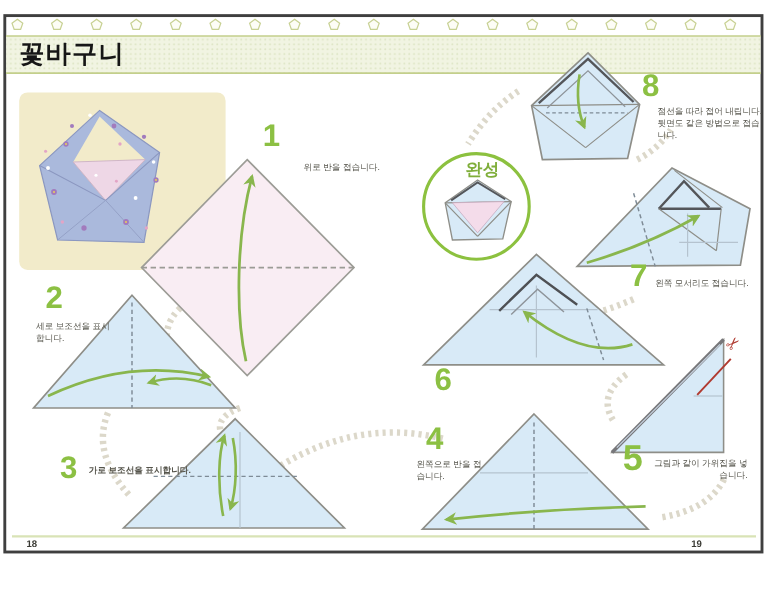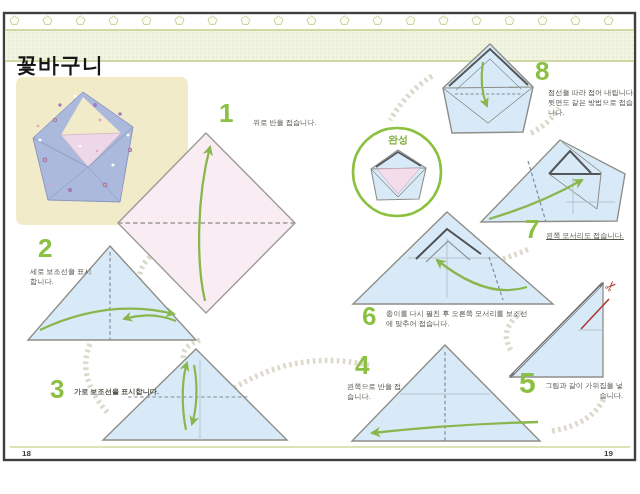--- a/index.html
+++ b/index.html
@@ -1,24 +1,24 @@
 <!DOCTYPE html>
 <html><head>
 <meta charset="utf-8">
 <style>
   html,body{margin:0;padding:0;background:#fff;}
   #canvas{position:relative;width:640px;height:494px;background:#fff;overflow:hidden;
           font-family:"Liberation Sans","DejaVu Sans",sans-serif;}
   #canvas svg{position:absolute;left:0;top:0;}
   .abs{position:absolute;}
-  .page-title{font-size:21px;font-weight:800;color:#161616;letter-spacing:1px;margin-top:20px;}
+  .page-title{font-size:21px;font-weight:800;color:#161616;letter-spacing:1px;}
   .step-num{font-weight:800;color:#8cc043;font-size:26px;line-height:1;}
   .step-num.big{font-size:30px;}
   .caption{font-size:7.2px;color:#55544b;line-height:1.4;letter-spacing:0;}
-  .badge-label{font-size:10px;font-weight:700;color:#7fae3a;}
+  .badge-label{font-size:14px;font-weight:700;color:#7fae3a;}
   .page-num{font-size:8px;font-weight:700;color:#3a3a34;}
   .scissors{font-size:14px;color:#b03a30;transform:rotate(-45deg);line-height:1;}
 </style>
 </head>
 <body>
 
 <div id="canvas">
 
 <svg width="640" height="494" viewBox="0 0 640 494">
   <defs>
@@ -183,42 +183,41 @@
     <path d="M 456 90 L 490 59 L 521 89" fill="none" stroke="#8e949a" stroke-width="1"></path>
     <line x1="455" y1="94" x2="523" y2="94" stroke="#7e8b96" stroke-width="1.1" stroke-dasharray="3 2.2"></line>
     <path d="M 443 88 L 488 123 M 533 87 L 488 123" fill="none" stroke="#8e8e88" stroke-width="1"></path>
     <path d="M 483 62 C 480 80 482 94 487 106" fill="none" stroke="#89b64d" stroke-width="2.2" marker-end="url(#ah)"></path>
   </g>
 </svg>
 
   <div class="abs page-title" style="left:16px;top:31px;">꽃바구니</div>
 
   <div class="abs step-num" style="left:219px;top:100px;">1</div>
-  <div class="abs caption" style="left:253px;top:118px;width:95px;">위로 반을 접습니다.</div>
+  <div class="abs caption" style="left:253px;top:135px;width:95px;">위로 반을 접습니다.</div>
 
   <div class="abs step-num" style="left:38px;top:235px;">2</div>
   <div class="abs caption" style="left:30px;top:267px;width:62px;">세로 보조선을 표시합니다.</div>
 
   <div class="abs step-num" style="left:50px;top:376px;">3</div>
   <div class="abs caption" style="left:74px;top:387px;width:112px;font-weight:bold;">가로 보조선을 표시합니다.</div>
 
   <div class="abs step-num" style="left:355px;top:352px;">4</div>
   <div class="abs caption" style="left:347px;top:382px;width:58px;">왼쪽으로 반을 접습니다.</div>
 
   <div class="abs step-num big" style="left:519px;top:368px;">5</div>
   <div class="abs caption" style="left:543px;top:381px;width:80px;text-align:right;">그림과 같이 가위집을 넣습니다.</div>
   <div class="abs scissors" style="left:605px;top:279px;">✂</div>
 
   <div class="abs step-num" style="left:362px;top:303px;">6</div>
-  <div class="abs caption" style="left:386px;top:309px;width:142px;">종이를 다시 펼친 후 오른쪽 모서리를 보조선에 맞추어 접습니다.</div>
 
   <div class="abs step-num" style="left:525px;top:216px;">7</div>
-  <div class="abs caption" style="left:546px;top:231px;width:95px;text-decoration:underline;">왼쪽 모서리도 접습니다.</div>
+  <div class="abs caption" style="left:546px;top:231px;width:95px;">왼쪽 모서리도 접습니다.</div>
 
   <div class="abs step-num" style="left:535px;top:58px;">8</div>
   <div class="abs caption" style="left:548px;top:88px;width:88px;">점선을 따라 접어 내립니다. 뒷면도 같은 방법으로 접습니다.</div>
 
   <div class="abs badge-label" style="left:388px;top:133px;">완성</div>
 
   <div class="abs page-num" style="left:22px;top:449px;">18</div>
-  <div class="abs page-num" style="left:604px;top:449px;text-align:right;">19</div>
+  <div class="abs page-num" style="left:576px;top:449px;text-align:right;">19</div>
 
 </div>
 
 </body></html>

